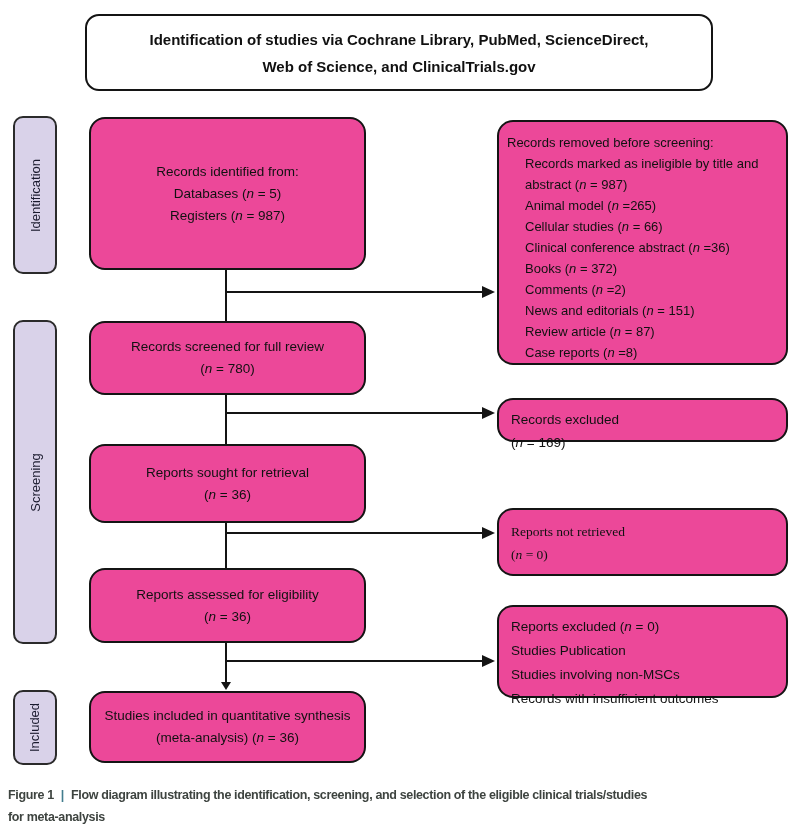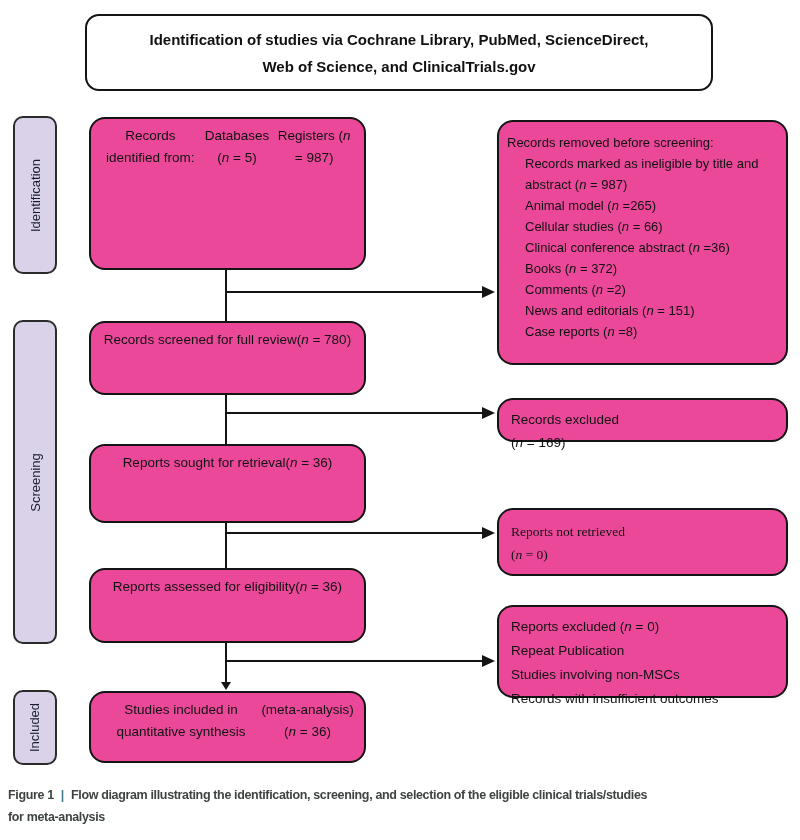--- a/index.html
+++ b/index.html
@@ -1,20 +1,20 @@
 <!DOCTYPE html>
 <html><head>
 <meta charset="utf-8">
 <style>
   * { margin:0; padding:0; box-sizing:border-box; }
   html,body { width:800px; height:840px; background:#ffffff; overflow:hidden;
               font-family:"Liberation Sans", sans-serif; color:#111; }
 
   .box { position:absolute; background:#ec4899; border:2px solid #141414; border-radius:16px; }
-  .center-box { display:flex; justify-content:center; text-align:center;
+  .center-box { display:flex; flex-direction:column; justify-content:center; text-align:center;
                 font-size:13.5px; line-height:22px; padding:6px 10px; }
   .side-box { font-size:13.5px; line-height:23px; text-align:left; }
 
   .title-box { position:absolute; left:85px; top:14px; width:628px; height:77px;
                border:2px solid #141414; border-radius:14px; display:flex; flex-direction:column;
                justify-content:center; text-align:center; font-weight:bold; font-size:15px; line-height:27px; }
 
   .stage { position:absolute; background:#d9d2e9; border:2px solid #2b2b2b; border-radius:10px;
            display:flex; align-items:center; justify-content:center; }
   .stage .vtext { transform:rotate(-90deg); white-space:nowrap; font-size:13px; color:#1a1a2e; }
@@ -85,37 +85,38 @@
 <div class="box side-box" id="rbox-removed" style="left:497px; top:120px; width:291px; height:245px;">
   <div>Records removed before screening:</div>
   <div class="items">
       <div class="line">Records marked as ineligible by title and abstract (<i>n</i> = 987)</div>
       <div class="line">Animal model (<i>n</i> =265)</div>
       <div class="line">Cellular studies (<i>n</i> = 66)</div>
       <div class="line">Clinical conference abstract (<i>n</i> =36)</div>
       <div class="line">Books (<i>n</i> = 372)</div>
       <div class="line">Comments (<i>n</i> =2)</div>
       <div class="line">News and editorials (<i>n</i> = 151)</div>
+      <div class="line">Review article (<i>n</i> = 87)</div>
       <div class="line">Case reports (<i>n</i> =8)</div>
     </div>
 </div>
 
 <div class="box side-box" id="rbox-records-excluded" style="left:497px; top:398px; width:291px; height:44px;">
     <div class="line">Records excluded</div>
     <div class="line">(<i>n</i> = 169)</div>
   </div>
 
 <div class="box side-box" id="rbox-not-retrieved" style="left:497px; top:508px; width:291px; height:68px;">
     <div class="line">Reports not retrieved</div>
     <div class="line">(<i>n</i> = 0)</div>
   </div>
 
 <div class="box side-box" id="rbox-reports-excluded" style="left:497px; top:605px; width:291px; height:93px;">
     <div class="line">Reports excluded (<i>n</i> = 0)</div>
-    <div class="line">Repeat Publication</div>
+    <div class="line">Studies Publication</div>
     <div class="line">Studies involving non-MSCs</div>
     <div class="line">Records with insufficient outcomes</div>
   </div>
 
 <div class="vline" style="left:225px; top:270px; height:51px;"></div>
 <div class="vline" style="left:225px; top:395px; height:49px;"></div>
 <div class="vline" style="left:225px; top:523px; height:45px;"></div>
 <div class="vline" style="left:225px; top:643px; height:40px;"></div>
 <div class="arrow-down" style="left:221px; top:682px;"></div>
 

